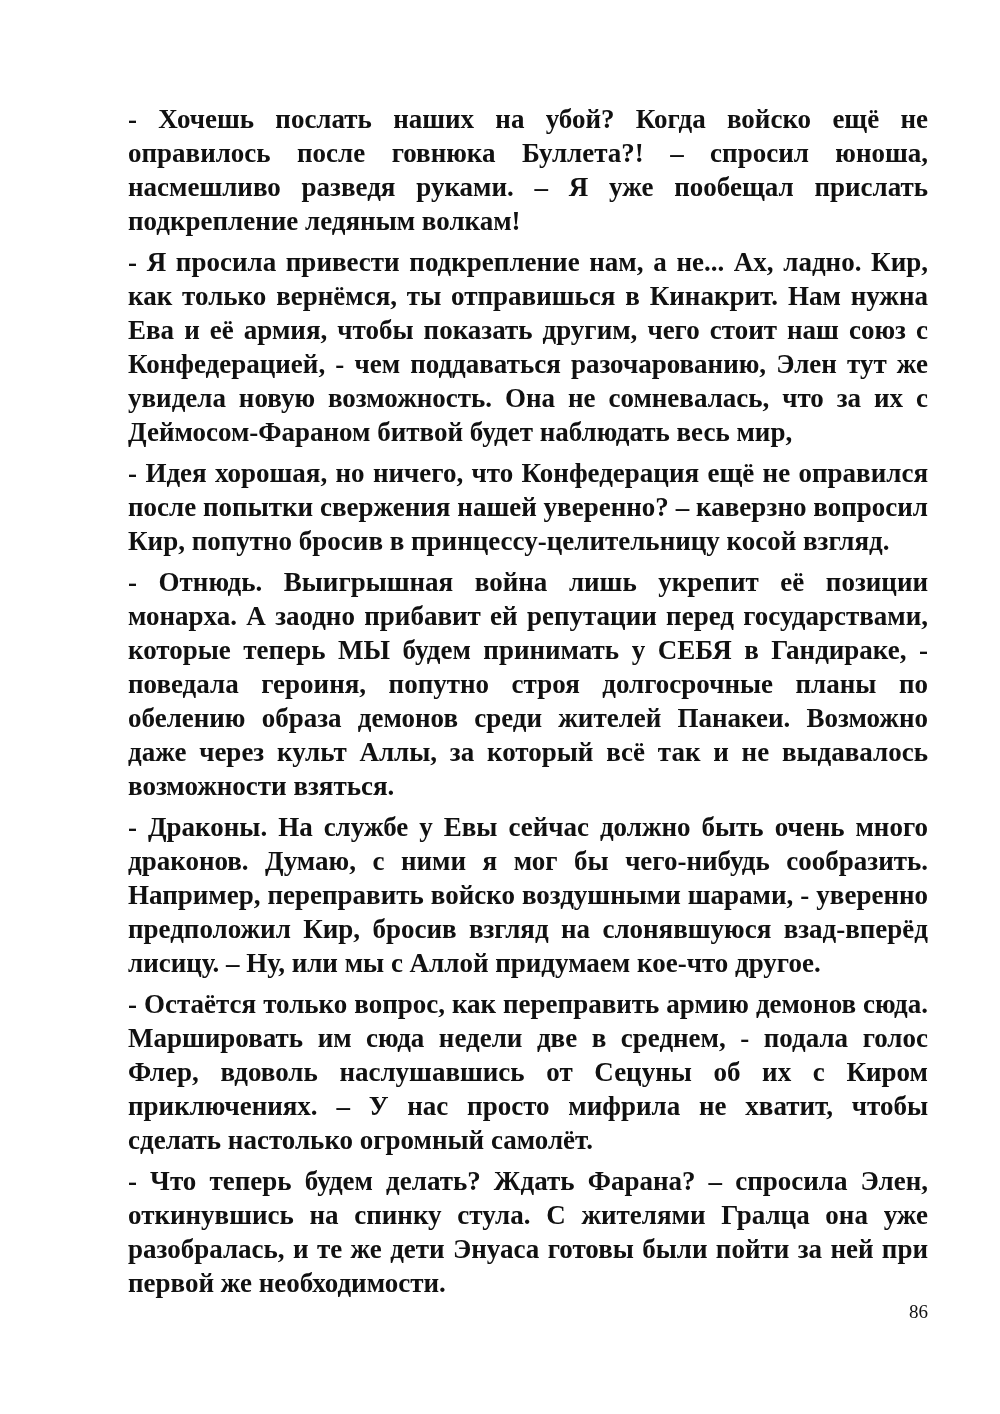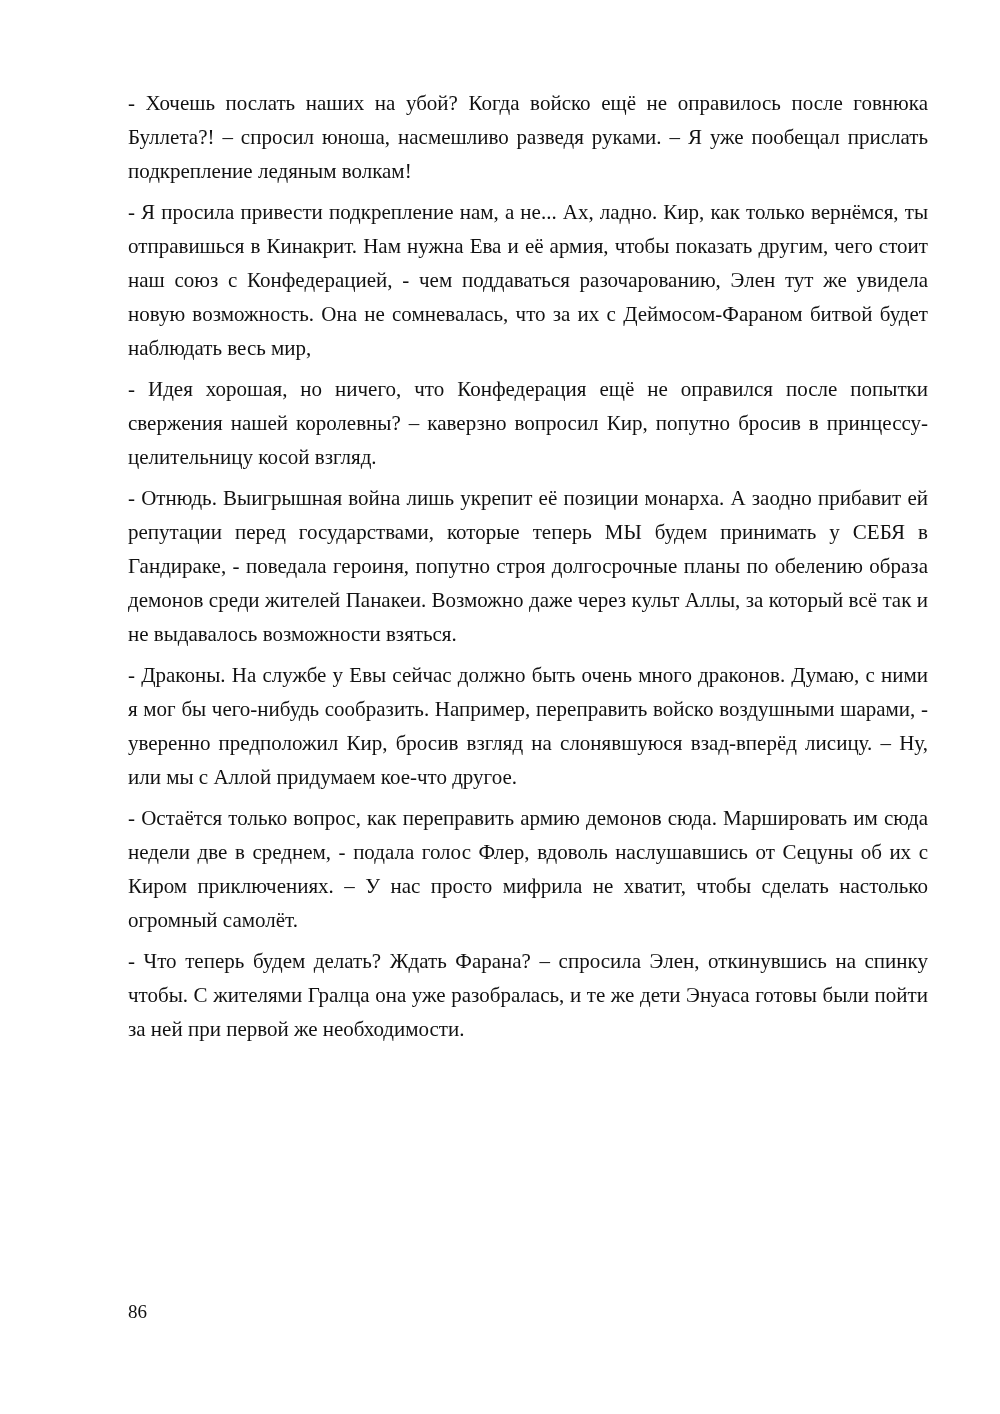--- a/index.html
+++ b/index.html
@@ -12,49 +12,50 @@
     width: 1000px;
     height: 1414px;
     background: #ffffff;
     overflow: hidden;
     font-family: "Liberation Serif", "DejaVu Serif", serif;
     color: #111111;
   }
   .text-block {
     position: absolute;
     left: 128px;
-    top: 86px;
+    top: 102px;
     width: 800px;
-    font-size: 21px;
+    font-size: 27px;
     line-height: 34px;
     text-align: justify;
+    font-weight: bold;
   }
   .text-block p {
     margin: 0 0 7px 0;
     padding: 0;
   }
   .page-footer {
     position: absolute;
     left: 128px;
     top: 1300px;
     width: 800px;
-    text-align: left;
+    text-align: right;
     font-size: 19px;
     line-height: 24px;
   }
 </style>
 </head>
 <body>
 
 <div class="page">
   <div class="text-block">
     <p>- Хочешь послать наших на убой? Когда войско ещё не оправилось после говнюка Буллета?! – спросил юноша, насмешливо разведя руками. – Я уже пообещал прислать подкрепление ледяным волкам!</p>
     <p>- Я просила привести подкрепление нам, а не... Ах, ладно. Кир, как только вернёмся, ты отправишься в Кинакрит. Нам нужна Ева и её армия, чтобы показать другим, чего стоит наш союз с Конфедерацией, - чем поддаваться разочарованию, Элен тут же увидела новую возможность. Она не сомневалась, что за их с Деймосом-Фараном битвой будет наблюдать весь мир,</p>
-    <p>- Идея хорошая, но ничего, что Конфедерация ещё не оправился после попытки свержения нашей королевны? – каверзно вопросил Кир, попутно бросив в принцессу-целительницу косой взгляд.</p>
+    <p>- Идея хорошая, но ничего, что Конфедерация ещё не оправился после попытки свержения нашей уверенно? – каверзно вопросил Кир, попутно бросив в принцессу-целительницу косой взгляд.</p>
     <p>- Отнюдь. Выигрышная война лишь укрепит её позиции монарха. А заодно прибавит ей репутации перед государствами, которые теперь МЫ будем принимать у СЕБЯ в Гандираке, - поведала героиня, попутно строя долгосрочные планы по обелению образа демонов среди жителей Панакеи. Возможно даже через культ Аллы, за который всё так и не выдавалось возможности взяться.</p>
     <p>- Драконы. На службе у Евы сейчас должно быть очень много драконов. Думаю, с ними я мог бы чего-нибудь сообразить. Например, переправить войско воздушными шарами, - уверенно предположил Кир, бросив взгляд на слонявшуюся взад-вперёд лисицу. – Ну, или мы с Аллой придумаем кое-что другое.</p>
     <p>- Остаётся только вопрос, как переправить армию демонов сюда. Маршировать им сюда недели две в среднем, - подала голос Флер, вдоволь наслушавшись от Сецуны об их с Киром приключениях. – У нас просто мифрила не хватит, чтобы сделать настолько огромный самолёт.</p>
-    <p>- Что теперь будем делать? Ждать Фарана? – спросила Элен, откинувшись на спинку чтобы. С жителями Гралца она уже разобралась, и те же дети Энуаса готовы были пойти за ней при первой же необходимости.</p>
+    <p>- Что теперь будем делать? Ждать Фарана? – спросила Элен, откинувшись на спинку стула. С жителями Гралца она уже разобралась, и те же дети Энуаса готовы были пойти за ней при первой же необходимости.</p>
   </div>
   <div class="page-footer">
     <span>86</span>
   </div>
 </div>
 
 </body></html>

